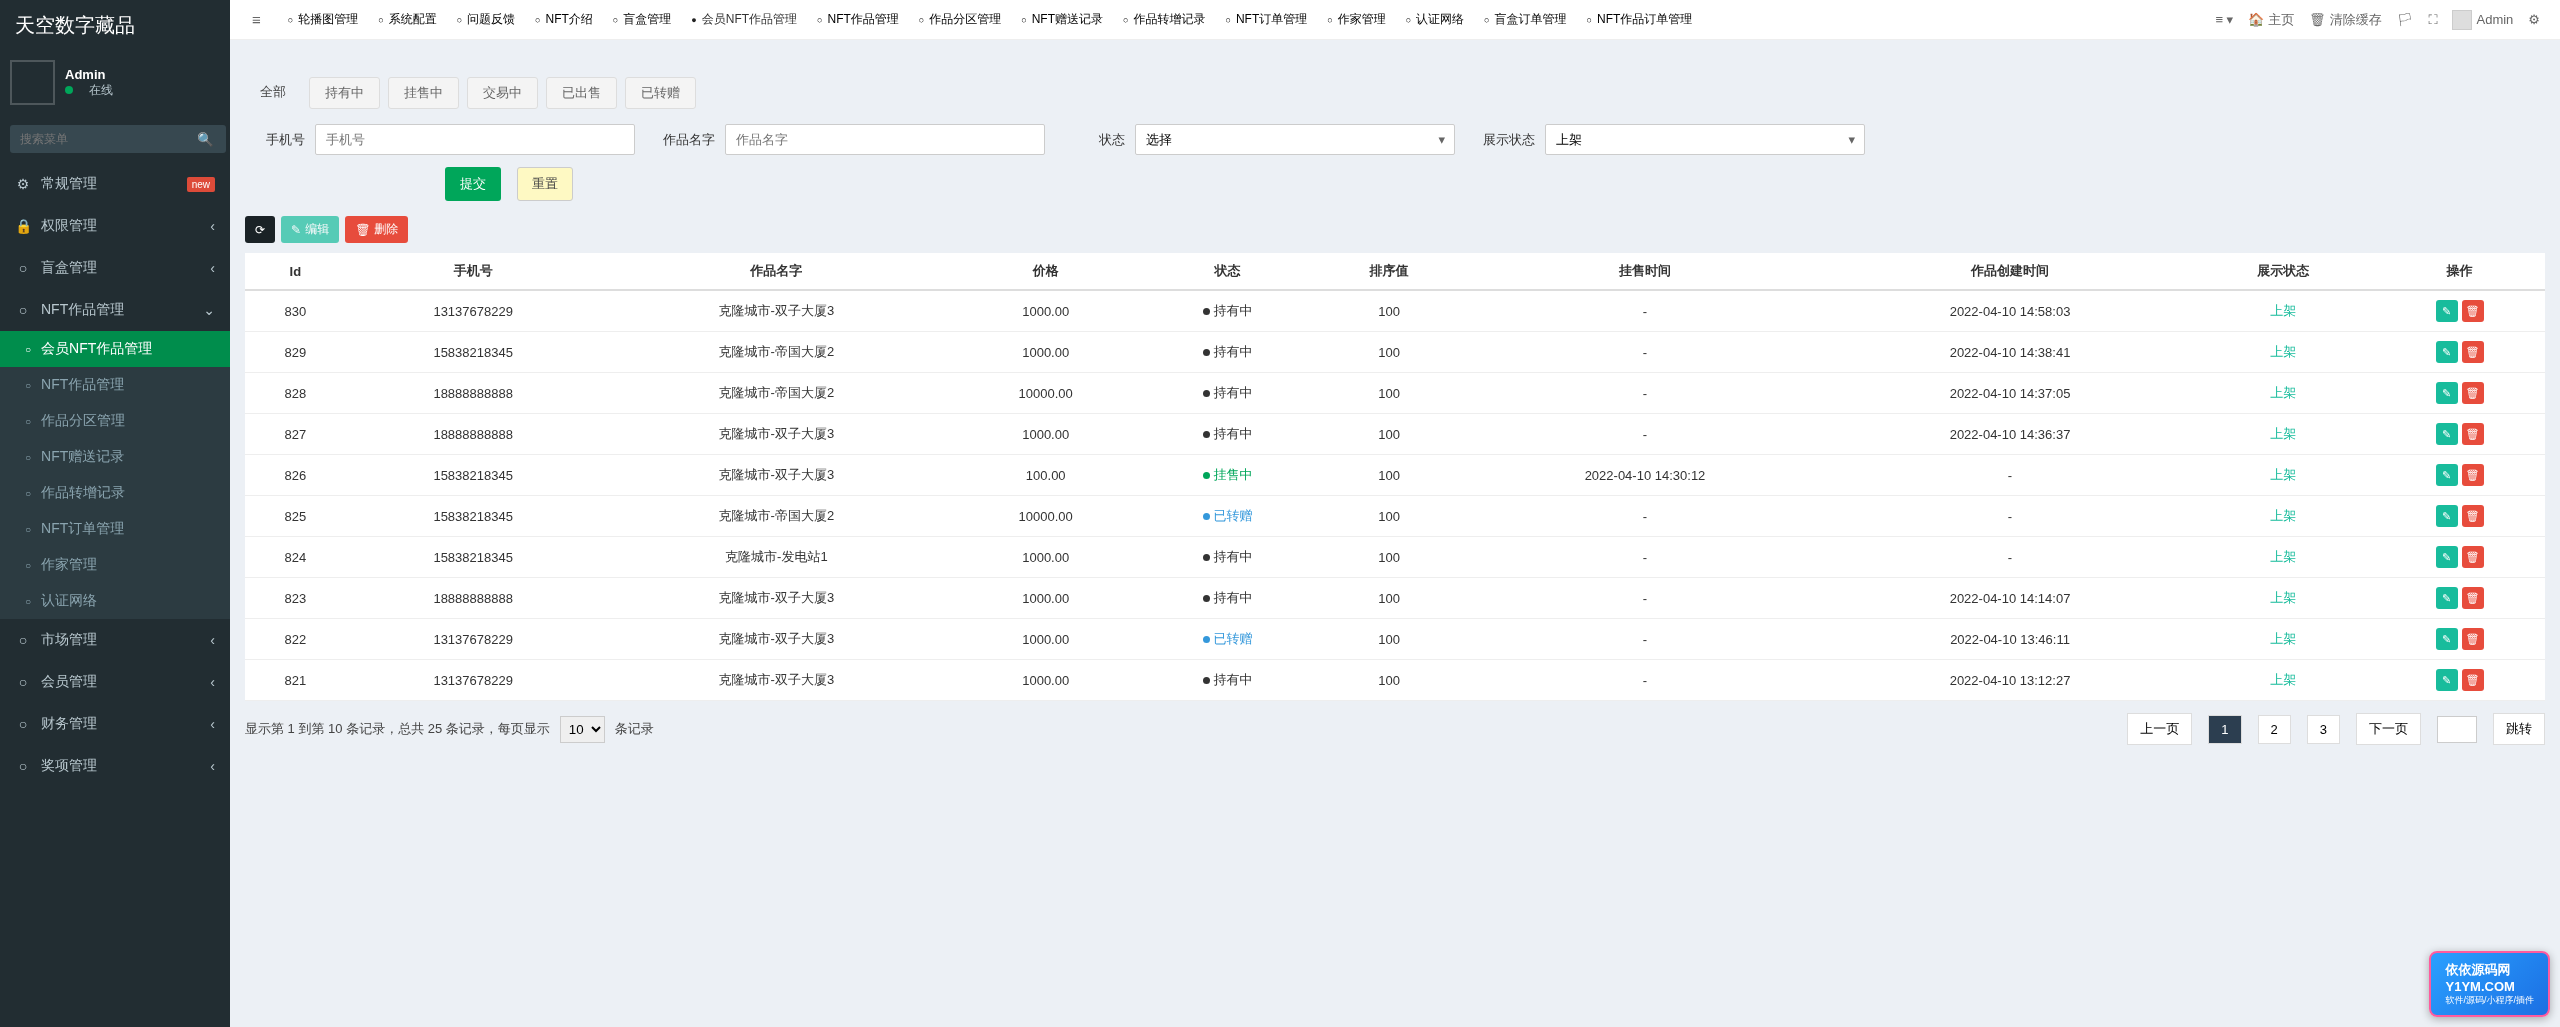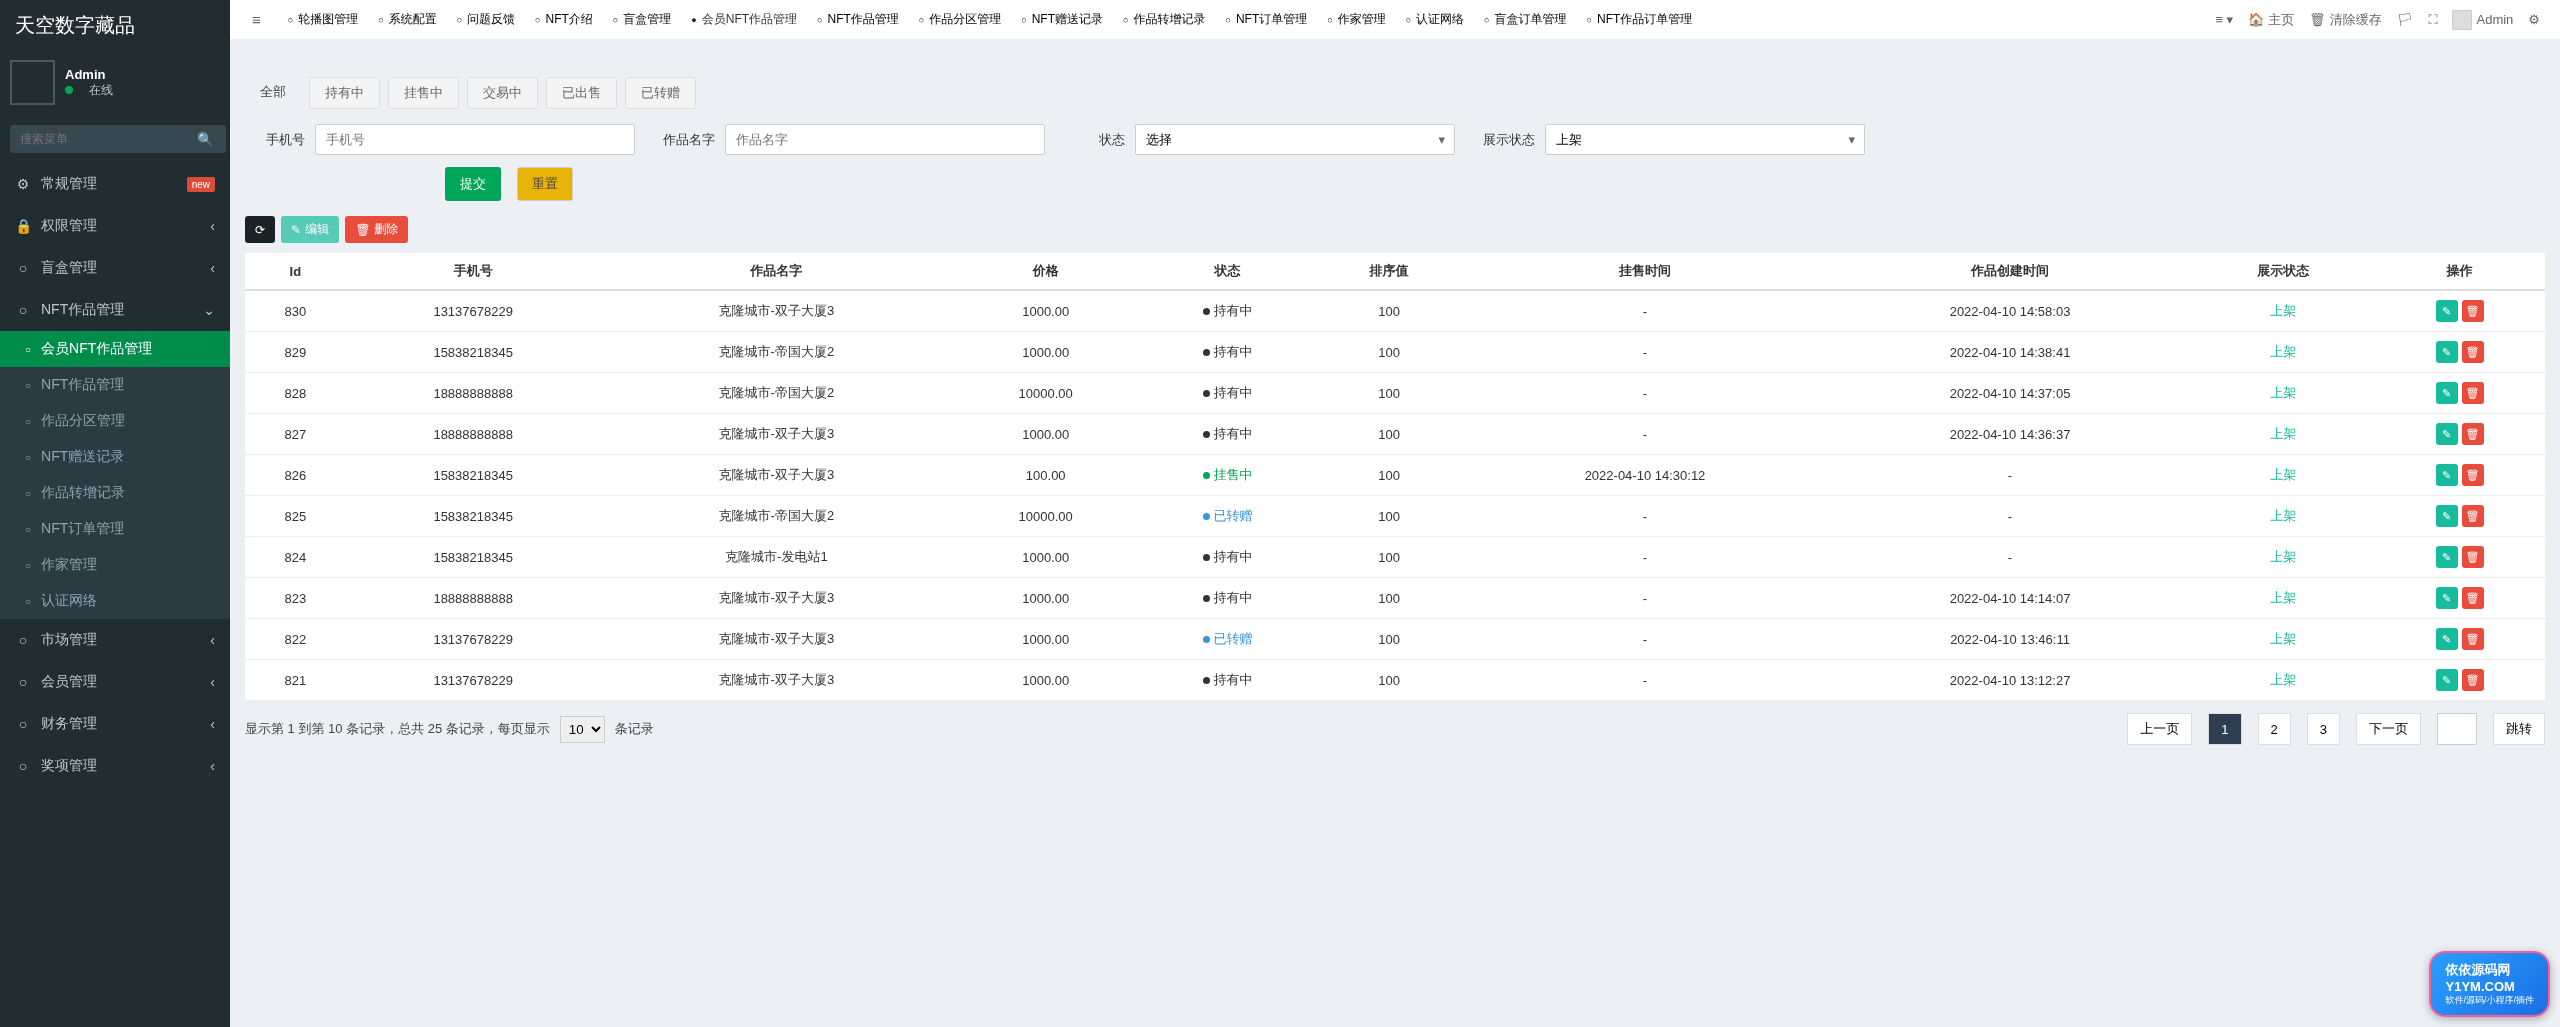--- a/index.html
+++ b/index.html
@@ -201,21 +201,21 @@
 }
 .btn-row { display: flex; gap: 16px; padding-left: 200px; }
 .btn {
   padding: 7px 14px;
   border: 1px solid transparent;
   border-radius: 3px;
   font-size: 13px;
   cursor: pointer;
 }
 .btn-primary { background: #00a65a; color: #fff; }
-.btn-default { background: #eab308; border-color: #ccc; color: #444; }
+.btn-default { background: #fef9c3; border-color: #ccc; color: #444; }
 
 
 .table-toolbar { display: flex; gap: 6px; margin: 15px 0 10px; }
 .btn-sm { padding: 5px 10px; font-size: 12px; border-radius: 3px; border: none; cursor: pointer; color: #fff; display: flex; align-items: center; gap: 4px; }
 .btn-refresh { background: #1a2226; }
 .btn-edit { background: #18bc9c; opacity: 0.7; }
 .btn-del { background: #e74c3c; }
 
 
 .table-wrap { background: #fff; }
@@ -239,40 +239,40 @@
 
 
 .table-footer {
   display: flex;
   align-items: center;
   padding: 12px 0;
   gap: 10px;
 }
 .page-info { color: #444; font-size: 13px; }
 .page-size-select { padding: 4px; border: 1px solid #ccc; }
-.pagination { margin-left: auto; display: flex; gap: 16px; }
+.pagination { margin-left: auto; display: flex; gap: 16px; align-items: center; }
 .page-btn {
   padding: 6px 12px;
   border: 1px solid #ddd;
   background: #fff;
   cursor: pointer;
   font-size: 13px;
 }
 .page-btn.active { background: #2c3e50; color: #fff; }
 .jump-input { width: 40px; padding: 5px; border: 1px solid #ccc; text-align: center; }
 
 
 .watermark {
   position: fixed;
   right: 10px;
   bottom: 10px;
   background: linear-gradient(135deg,#2aa0ff,#1b6fe3);
   color: #fff;
   padding: 8px 14px;
-  border-radius: 16px;
+  border-radius: 8px;
   font-size: 13px;
   font-weight: bold;
   border: 2px solid #ff5b9e;
   box-shadow: 0 2px 8px rgba(0,0,0,0.3);
 }
 .watermark small { display: block; font-size: 9px; font-weight: normal; }
 </style>
 </head>
 <body>
 

